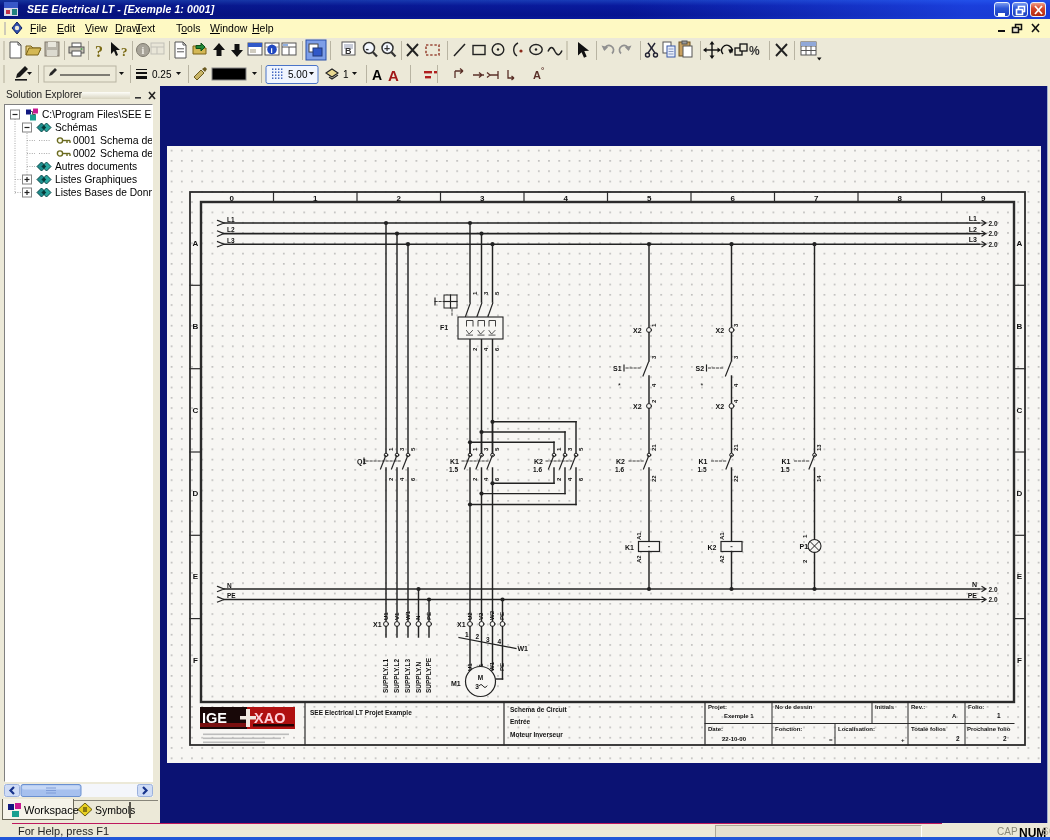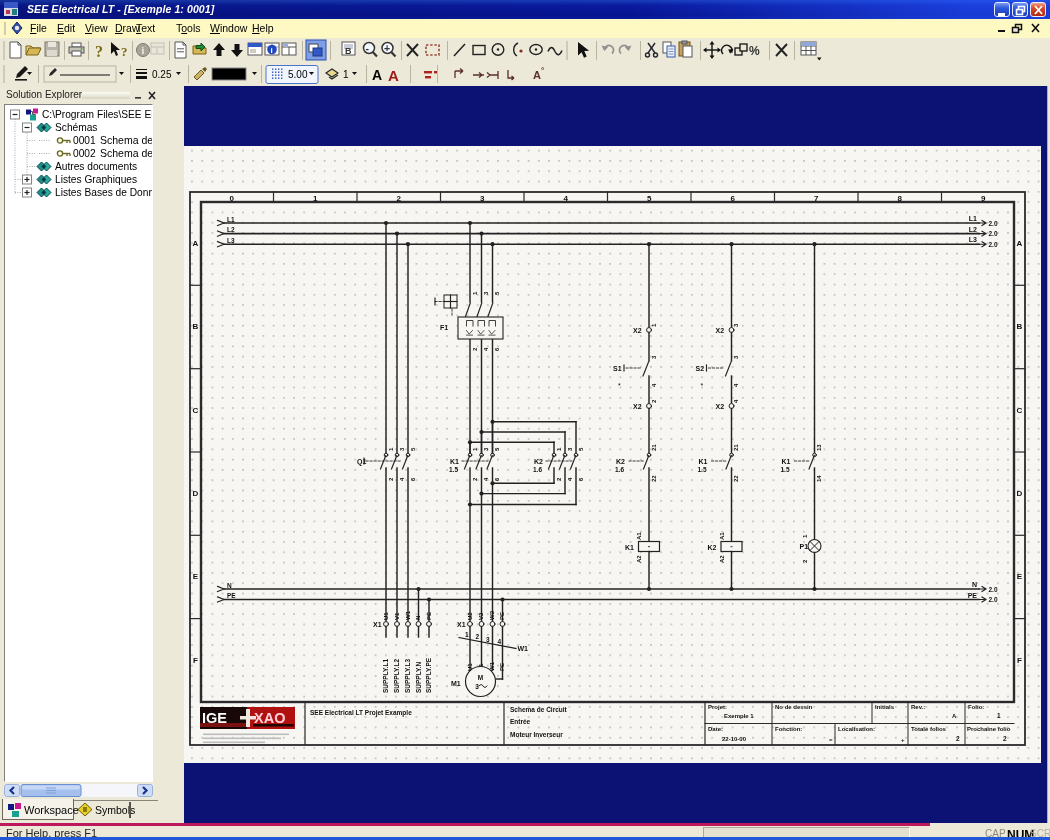--- a/index.html
+++ b/index.html
@@ -14,28 +14,28 @@
  box-sizing:border-box;background:linear-gradient(180deg,#7a9af0 0%,#2d57d8 40%,#1c3fbc 100%);}
 .wbtn.close{background:linear-gradient(180deg,#f0a088 0%,#d8482a 40%,#b02a10 100%);}
 .wbtn svg{position:absolute;left:0;top:0;}
 #menubar{position:absolute;left:0;top:19px;width:1050px;height:19px;background:#fef9c3;font-size:10.5px;color:#000;}
 .mitem{position:absolute;top:3px;}
 .mu{text-decoration:underline;}
 #mdibtns{position:absolute;right:8px;top:4px;width:46px;height:11px;}
 .tbrow{position:absolute;left:0;width:1050px;background:#ece9d8;}
 #tb1{top:38px;height:25px;}
 #tb2{top:63px;height:23px;}
-#leftpanel{position:absolute;left:0;top:86px;width:184px;height:737px;background:#ece9d8;}
+#leftpanel{position:absolute;left:0;top:86px;width:160px;height:737px;background:#ece9d8;}
 #lpheader{position:absolute;left:2px;top:2px;width:155px;height:15px;font-size:10px;color:#222;}
 #treebox{position:absolute;left:4px;top:18px;width:149px;height:678px;background:#fff;
  border:1px solid;border-color:#808080 #fff #fff #808080;box-sizing:border-box;overflow:hidden;}
 #lpscroll{position:absolute;left:4px;top:698px;width:149px;height:13px;}
 #lptabs{position:absolute;left:2px;top:713px;width:156px;height:20px;font-size:10px;}
-#statusbar{position:absolute;left:0;top:823px;width:930px;height:14px;background:#ece9d8;
- border-top:3px solid #be185d;font-size:11px;color:#222;}
+#statusbar{position:absolute;left:12px;top:823px;width:930px;height:14px;background:#ece9d8;
+ border-top:1px solid #be185d;font-size:11px;color:#222;}
 #bottomstrip{position:absolute;left:0;top:837px;width:1050px;height:3px;background:#2257d8;}
 #mdi{position:absolute;left:160px;top:86px;width:890px;height:737px;background:#0b1273;}
 #rightedge{position:absolute;right:0px;top:86px;width:2px;height:737px;background:#ece9d8;}
 #rightedge2{position:absolute;right:2px;top:86px;width:1px;height:737px;background:#a0b0d0;}
 #page{position:absolute;left:167px;top:146px;width:874px;height:617px;background:#f7f6f3;overflow:hidden;}
 </style></head>
 <body>
 <div id="titlebar">
  <div class="tgrad"></div>
  <svg id="appicon" width="14" height="14">

